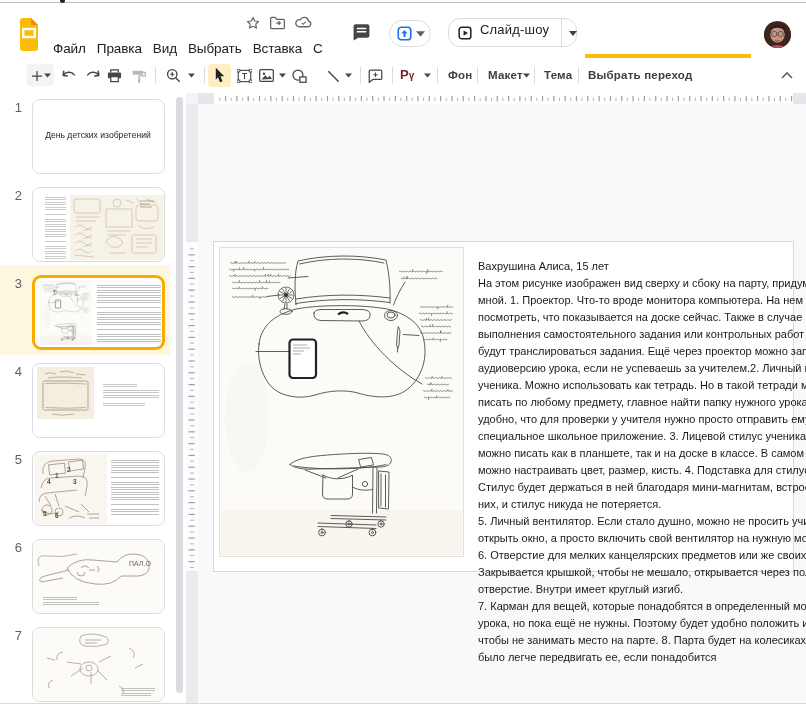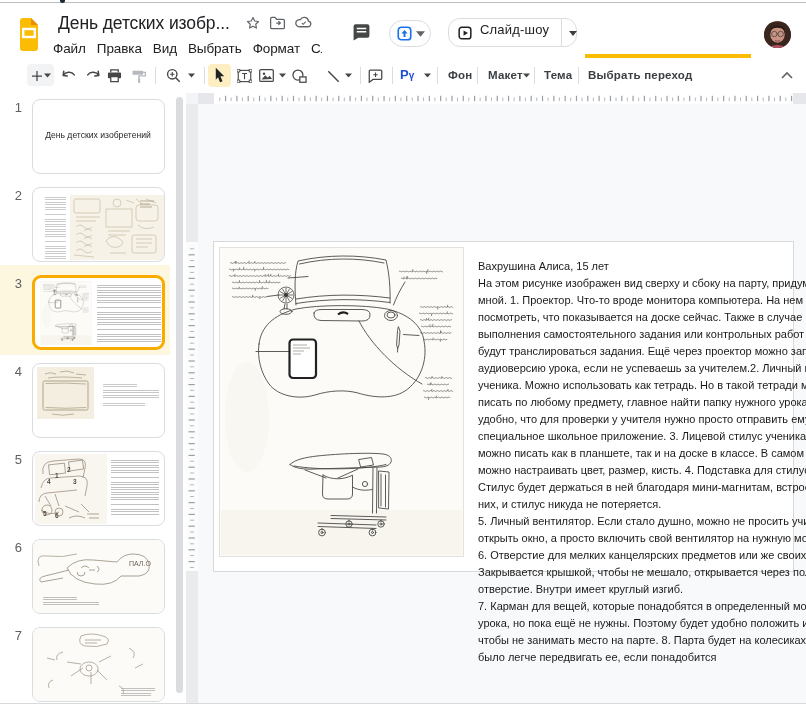--- a/index.html
+++ b/index.html
@@ -49,33 +49,32 @@
 <div id="app">
   <div id="topline"></div>
     <div id="topdot"></div>
 
   <div id="header">
     <svg id="slides-icon" width="19" height="33" viewBox="0 0 19 33">
       <path d="M1 3 a3 3 0 0 1 3-3 H12 L19 7 V30 a3 3 0 0 1 -3 3 H4 a3 3 0 0 1 -3-3 Z" fill="#fbbc04" transform="translate(-1,0)"></path>
       <path d="M11 0 L18 7 L11 7 Z" fill="#ea8600" opacity="0.85"></path>
       <rect x="3.2" y="11" width="11.6" height="8" fill="none" stroke="#fff" stroke-width="2.4"></rect>
     </svg>
-    <div id="title">День детских изобр...</div>
     <svg class="hdr-ic" style="left:246px" width="14" height="14" viewBox="0 0 24 24" fill="none" stroke="#5f6368" stroke-width="2">
         <path d="M12 2.5 L14.9 8.6 L21.5 9.5 L16.7 14.1 L17.9 20.7 L12 17.5 L6.1 20.7 L7.3 14.1 L2.5 9.5 L9.1 8.6 Z" stroke-linejoin="round"></path>
       </svg>
     <svg class="hdr-ic" style="left:270px" width="15" height="14" viewBox="0 0 24 22" fill="none" stroke="#5f6368" stroke-width="2">
         <path d="M1 4 a2 2 0 0 1 2-2 h5 l2.5 3 H21 a2 2 0 0 1 2 2 v11 a2 2 0 0 1 -2 2 H3 a2 2 0 0 1 -2-2 Z"></path>
         <path d="M10 11 h6 M13.5 8 l3 3 -3 3"></path>
       </svg>
     <svg class="hdr-ic" style="left:295px" width="17" height="13" viewBox="0 0 26 18" fill="none" stroke="#5f6368" stroke-width="2">
         <path d="M7 15.5 a5.5 5.5 0 1 1 1.2-10.8 a6.6 6.6 0 0 1 12.4 2.1 a4.4 4.4 0 0 1 -1 8.7 Z"></path>
         <path d="M10.5 9.8 l2 2 4-4" stroke-width="1.7"></path>
       </svg>
-    <div id="menus"><span>Файл</span><span>Правка</span><span>Вид</span><span>Выбрать</span><span>Формат</span><span>Слайд</span></div>
+    <div id="menus"><span>Файл</span><span>Правка</span><span>Вид</span><span>Выбрать</span><span>Вставка</span><span>Слайд</span></div>
 
     <svg id="comment-btn" width="19" height="19" viewBox="0 0 24 24">
         <path d="M2 4 a2.5 2.5 0 0 1 2.5-2.5 h15 A2.5 2.5 0 0 1 22 4 v12 a2.5 2.5 0 0 1 -2.5 2.5 H8 L2 22 Z" fill="#444746"></path>
         <path d="M6 7h12M6 11h12" stroke="#fff" stroke-width="1.8"></path>
       </svg>
     <div id="present-pill">
       <svg style="position:absolute;left:7px;top:5px" width="15" height="15" viewBox="0 0 24 24">
           <rect x="2" y="2" width="20" height="20" rx="5" fill="none" stroke="#1a73e8" stroke-width="2.6"></rect>
           <path d="M12 6.5 L17 12 H13.6 V17.5 H10.4 V12 H7 Z" fill="#1a73e8"></path>
         </svg>
@@ -195,21 +194,21 @@
         <path d="M0 0 h10 L5 6 Z" fill="#444746"></path>
       </svg>
     <div class="tsep" style="left:360px"></div>
 
     <svg style="position:absolute;left:368px;top:11px" width="15" height="14" viewBox="0 0 24 22">
         <path d="M2 3.5 a2 2 0 0 1 2-2 h16 a2 2 0 0 1 2 2 v11 a2 2 0 0 1 -2 2 H8 L2 21 Z" fill="none" stroke="#444746" stroke-width="2"></path>
         <path d="M12 5.5 v7 M8.5 9 h7" stroke="#444746" stroke-width="1.8"></path>
       </svg>
     <div class="tsep" style="left:392px"></div>
 
-    <div style="position:absolute;left:400px;top:9px;font-size:13px;font-weight:bold;color:#1d4ed8">P<span style="font-size:10px">ү</span></div>
+    <div style="position:absolute;left:400px;top:9px;font-size:13px;font-weight:bold;color:#7f1d1d">P<span style="font-size:10px">ү</span></div>
     <svg style="position:absolute;left:424px;top:15px" width="7" height="5" viewBox="0 0 10 6">
         <path d="M0 0 h10 L5 6 Z" fill="#444746"></path>
       </svg>
     <div class="tsep" style="left:437px"></div>
     <div class="tlabel" style="left:448px">Фон</div>
     <div class="tsep" style="left:477px"></div>
     <div class="tlabel" style="left:488px">Макет</div>
     <svg style="position:absolute;left:523px;top:15px" width="7" height="5" viewBox="0 0 10 6">
         <path d="M0 0 h10 L5 6 Z" fill="#444746"></path>
       </svg>

